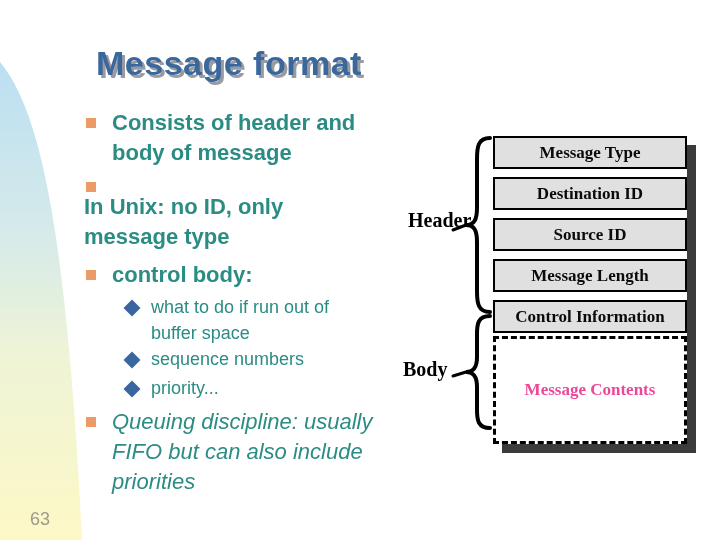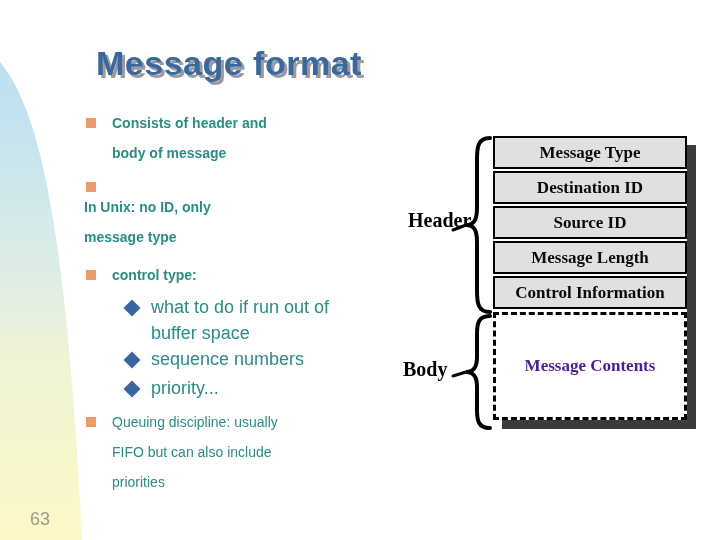--- a/index.html
+++ b/index.html
@@ -16,52 +16,52 @@
   
   .title{
     position:absolute; left:84px; top:32px; margin:12px;
     font-size:34px; font-weight:bold; letter-spacing:.5px;
     color:#3A689D; text-shadow:3px 3px 0 #9a9aa0;
   }
   
   .bullets{position:absolute; left:84px; top:108px; width:316px;}
   .b{display:flex; color:#2B8C84;}
   .b .txt{white-space:pre-line;}
-  .l1{font-size:14px; line-height:30px;}
+  .l1{font-size:22px; line-height:30px;}
   .l1 .sq{flex:0 0 10px; width:10px; height:10px; background:#EB9A68; margin:10px 16px 0 2px;}
   .bold{font-weight:bold;}
   .l2{font-size:18px; line-height:26px; margin-left:42px;}
   .l2 .dm{flex:0 0 12px; width:12px; height:12px; background:#3A66A0; transform:rotate(45deg); margin:8px 13px 0 0;}
   #b2{margin-top:4px;flex-direction:column;} #b3{margin-top:8px;} #s1{margin-top:4px;}
-  #s3{margin-top:3px;text-align:center;} #b4{margin-top:6px;}
+  #s3{margin-top:3px;text-align:center;} #b4{margin-top:6px;font-style:italic;}
   
   .diag-label{
     position:absolute; font-family:"Liberation Serif", serif;
     font-weight:bold; font-size:20px; color:#000;
   }
   .header-label{left:393px; top:209px;margin-left:15px;}
   .body-label{left:403px; top:358px;}
   .brace{position:absolute;}
   .brace-header{left:450px; top:133px;}
   .brace-body{left:450px; top:312px;}
   .stack{
     position:absolute; left:493px; top:136px; width:194px;
     box-shadow:9px 9px 0 #3B3B3B;
   }
   .row{
     box-sizing:border-box; height:33px; border:2px solid #000; background:#E0E0E0;
     display:flex; align-items:center; justify-content:center;
     font-family:"Liberation Serif", serif; font-weight:bold; font-size:17px; color:#0a0a0a;
   }
-  .row + .row{margin-top:2px;}
+  .row + .row{margin-top:8px;}
   .dashed{
     box-sizing:border-box; margin-top:3px; height:108px;
     border:3px dashed #000; background:#fff;
     display:flex; align-items:center; justify-content:center;
-    font-family:"Liberation Serif", serif; font-weight:bold; font-size:17px; color:#4c1d95;
+    font-family:"Liberation Serif", serif; font-weight:bold; font-size:17px; color:#ec4899;
   }
 </style>
 </head>
 <body>
 
 <div class="slide">
 
   <svg class="deco" width="92" height="540" viewBox="0 0 92 540">
     <defs>
       <linearGradient id="decoGrad" x1="0" y1="0" x2="0" y2="1">
@@ -84,21 +84,21 @@
       <span class="txt">Consists of header and
 body of message</span>
     </div>
     <div class="b l1 bold" id="b2">
       <span class="sq"></span>
       <span class="txt">In Unix: no ID, only
 message type</span>
     </div>
     <div class="b l1 bold" id="b3">
       <span class="sq"></span>
-      <span class="txt">control type:</span>
+      <span class="txt">control body:</span>
     </div>
     <div class="b l2" id="s1">
       <span class="dm"></span>
       <span class="txt">what to do if run out of
 buffer space</span>
     </div>
     <div class="b l2" id="s2">
       <span class="dm"></span>
       <span class="txt">sequence numbers</span>
     </div>

